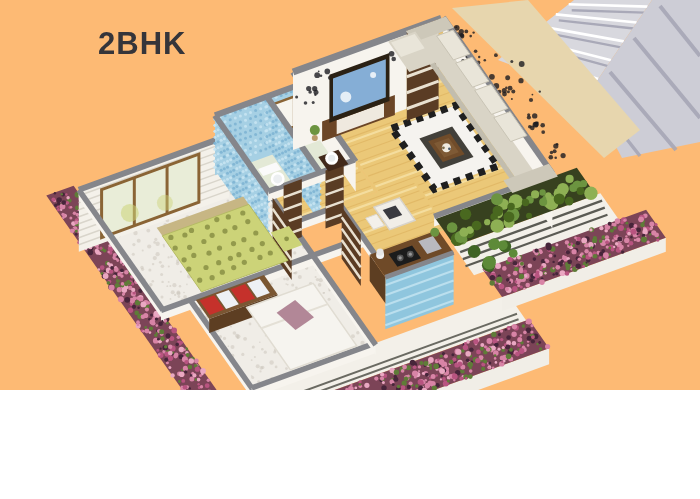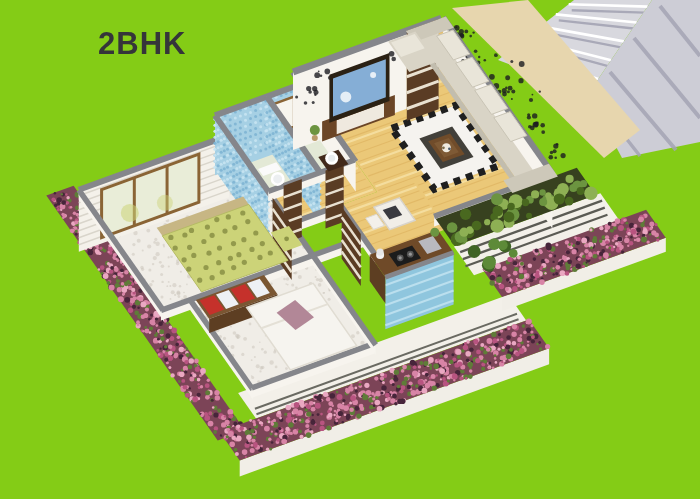--- a/index.html
+++ b/index.html
@@ -1,16 +1,16 @@
 <!DOCTYPE html>
 <html><head>
 <meta charset="utf-8">
 <style>
   html,body{margin:0;padding:0;background:#ffffff;}
-  .canvas{position:relative;width:700px;height:499px;background:#84cc16;overflow:hidden;
+  .canvas{position:relative;width:700px;height:390px;background:#fdba74;overflow:hidden;
           font-family:"Liberation Sans", sans-serif;}
   .canvas svg{position:absolute;left:0;top:0;}
   .title{position:absolute;left:98px;top:26px;font-size:31px;font-weight:bold;
          color:#35353a;letter-spacing:1px;}
 </style>
 </head>
 <body>
 
 <div class="canvas">
   <svg id="scene" viewBox="0 0 700 499" width="700" height="499">

